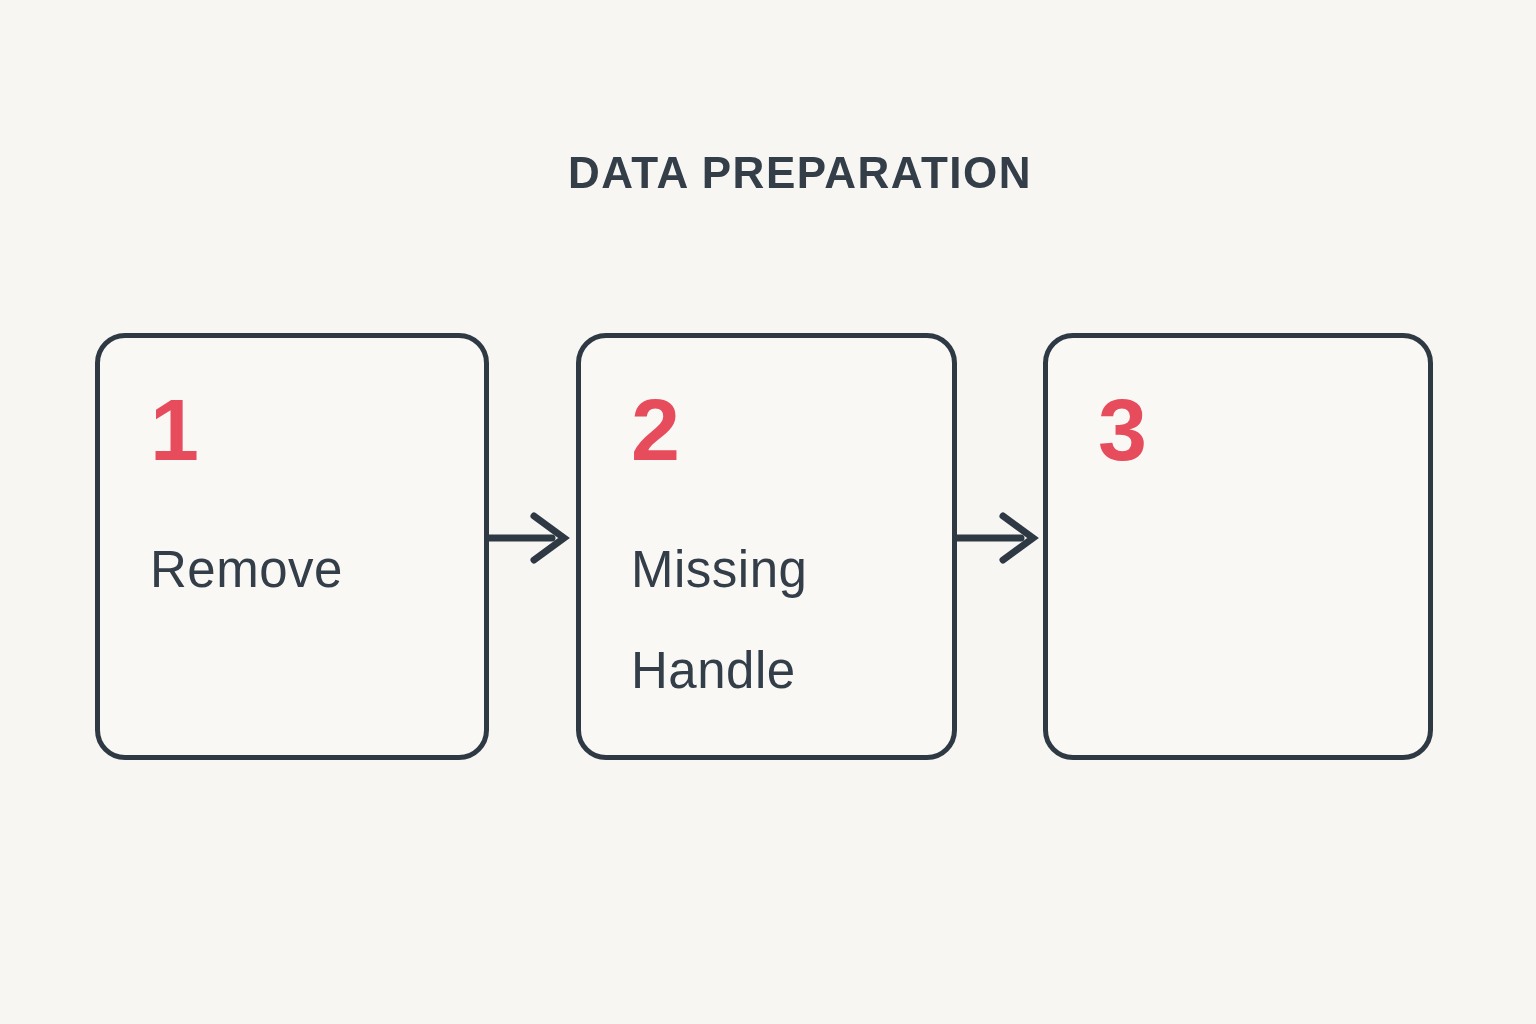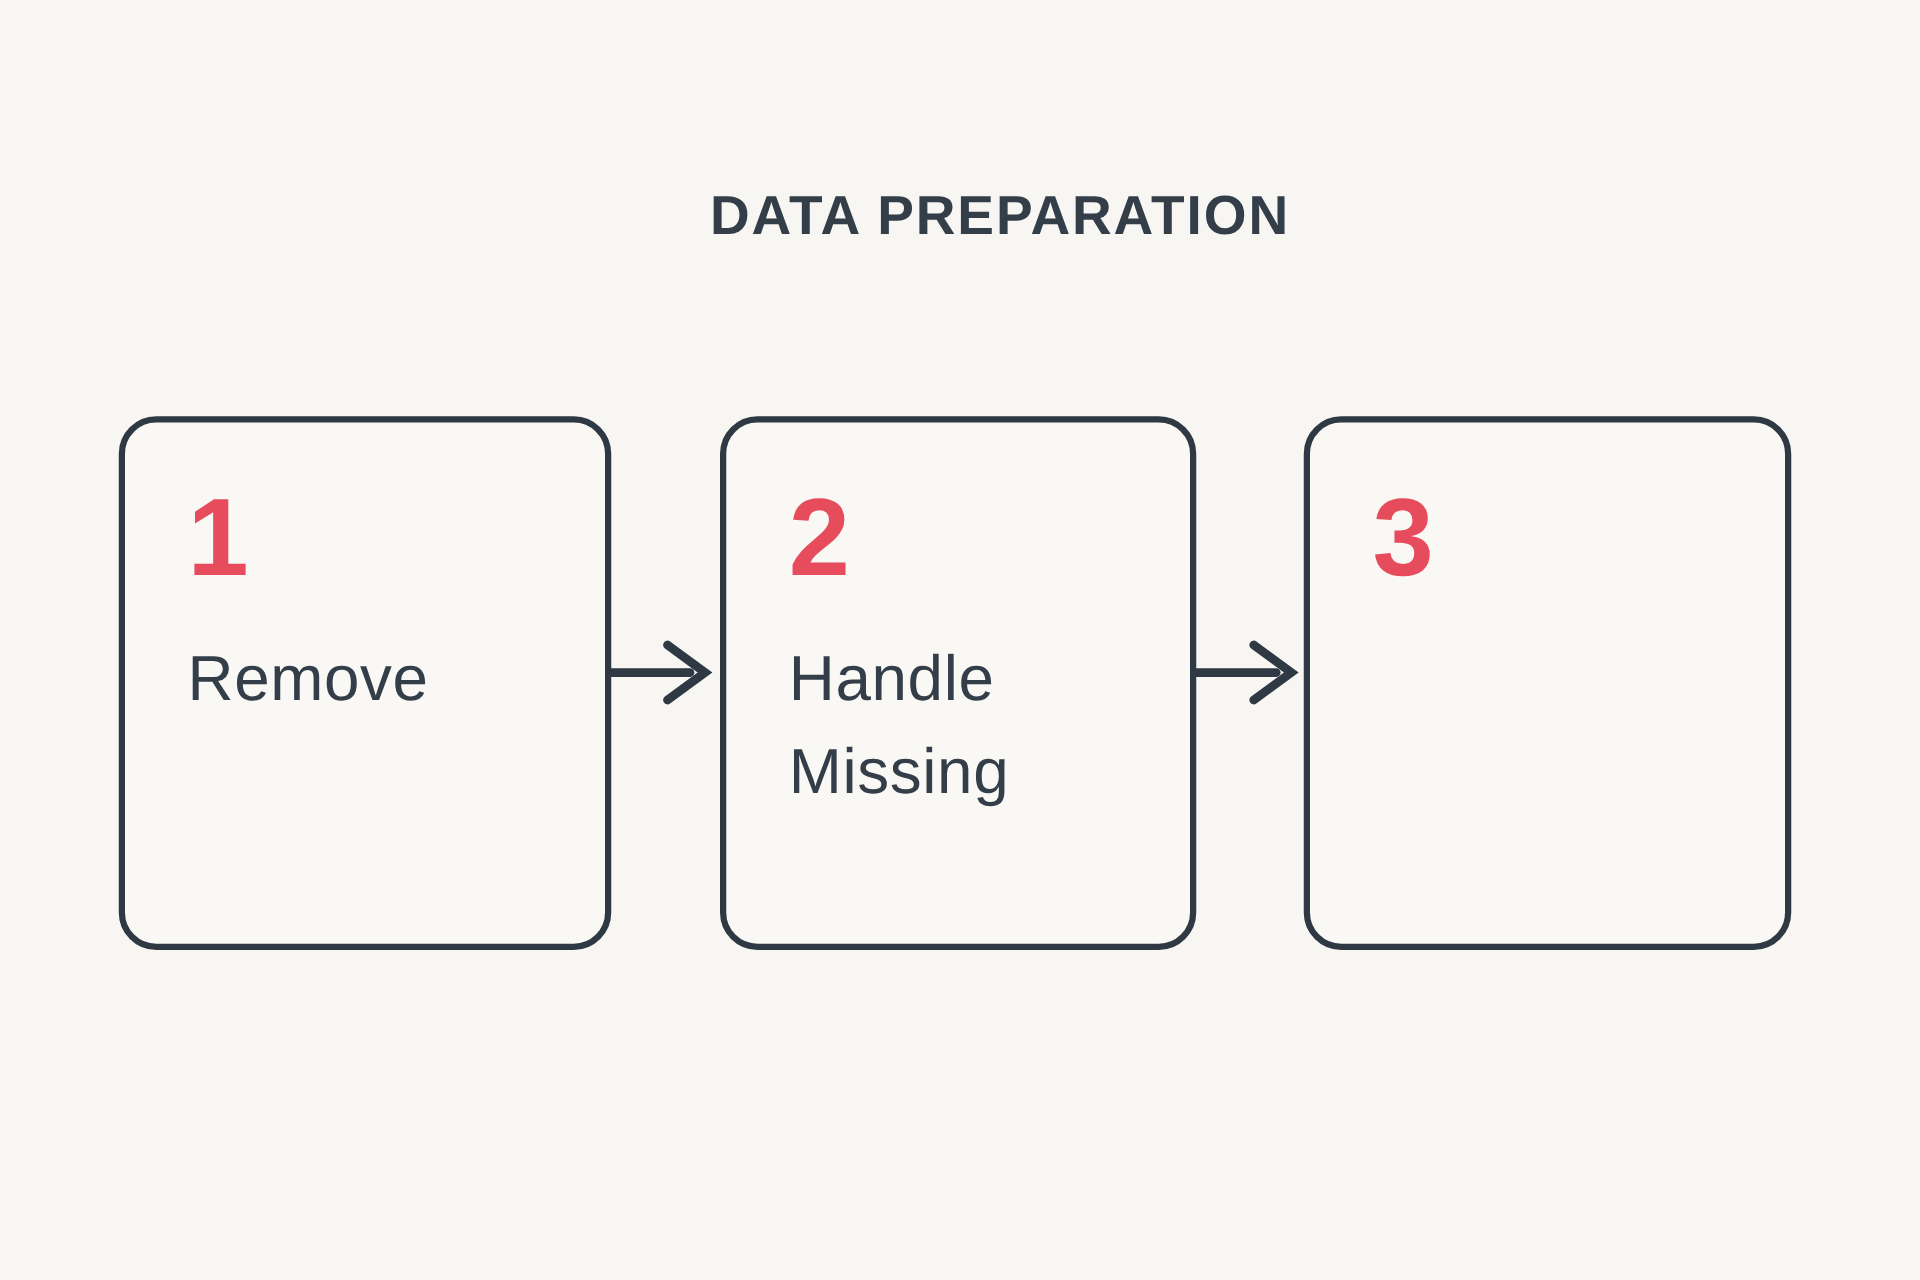--- a/index.html
+++ b/index.html
@@ -53,21 +53,21 @@
   }
   .step-label {
     position: absolute;
     left: 50px;
     top: 168px;
     font-size: 51px;
     line-height: 74px;
     color: var(--ink);
     letter-spacing: 0.5px;
   }
-  .step-label .line { display: block; white-space: nowrap; }
+  .step-label .line { display: block; white-space: nowrap; margin-top: 27px; }
   .flow-arrow {
     position: absolute;
     top: 504px;
     width: 92px;
     height: 68px;
     color: var(--box-border);
   }
   .flow-arrow.pos-0 { left: 486px; }
   .flow-arrow.pos-1 { left: 955px; }
 </style>
@@ -86,22 +86,22 @@
   </div>
 
   <svg class="flow-arrow pos-0" viewBox="0 0 92 68" aria-hidden="true">
     <line x1="0" y1="34" x2="66" y2="34" stroke="currentColor" stroke-width="7" stroke-linecap="round"></line>
     <polyline points="48,12 78,34 48,56" fill="none" stroke="currentColor" stroke-width="7" stroke-linecap="round" stroke-linejoin="miter"></polyline>
   </svg>
 
   <div class="step-box pos-1">
     <div class="step-number">2</div>
     <div class="step-label">
+      <span class="line">Missing</span>
       <span class="line">Handle</span>
-      <span class="line">Missing</span>
     </div>
   </div>
 
   <svg class="flow-arrow pos-1" viewBox="0 0 92 68" aria-hidden="true">
     <line x1="0" y1="34" x2="66" y2="34" stroke="currentColor" stroke-width="7" stroke-linecap="round"></line>
     <polyline points="48,12 78,34 48,56" fill="none" stroke="currentColor" stroke-width="7" stroke-linecap="round" stroke-linejoin="miter"></polyline>
   </svg>
 
   <div class="step-box pos-2">
     <div class="step-number">3</div>

